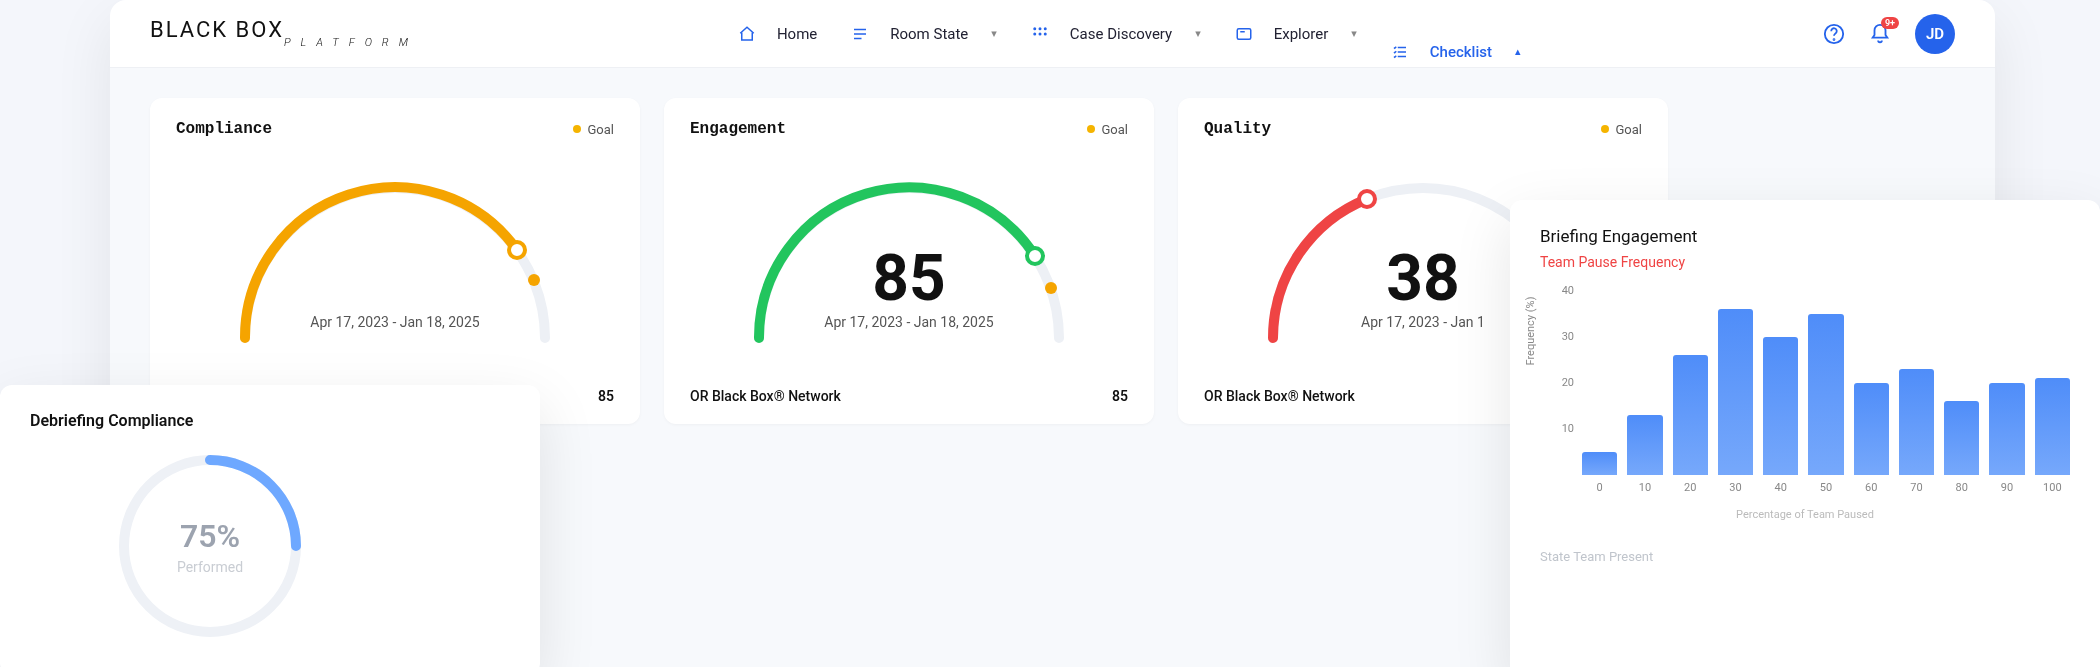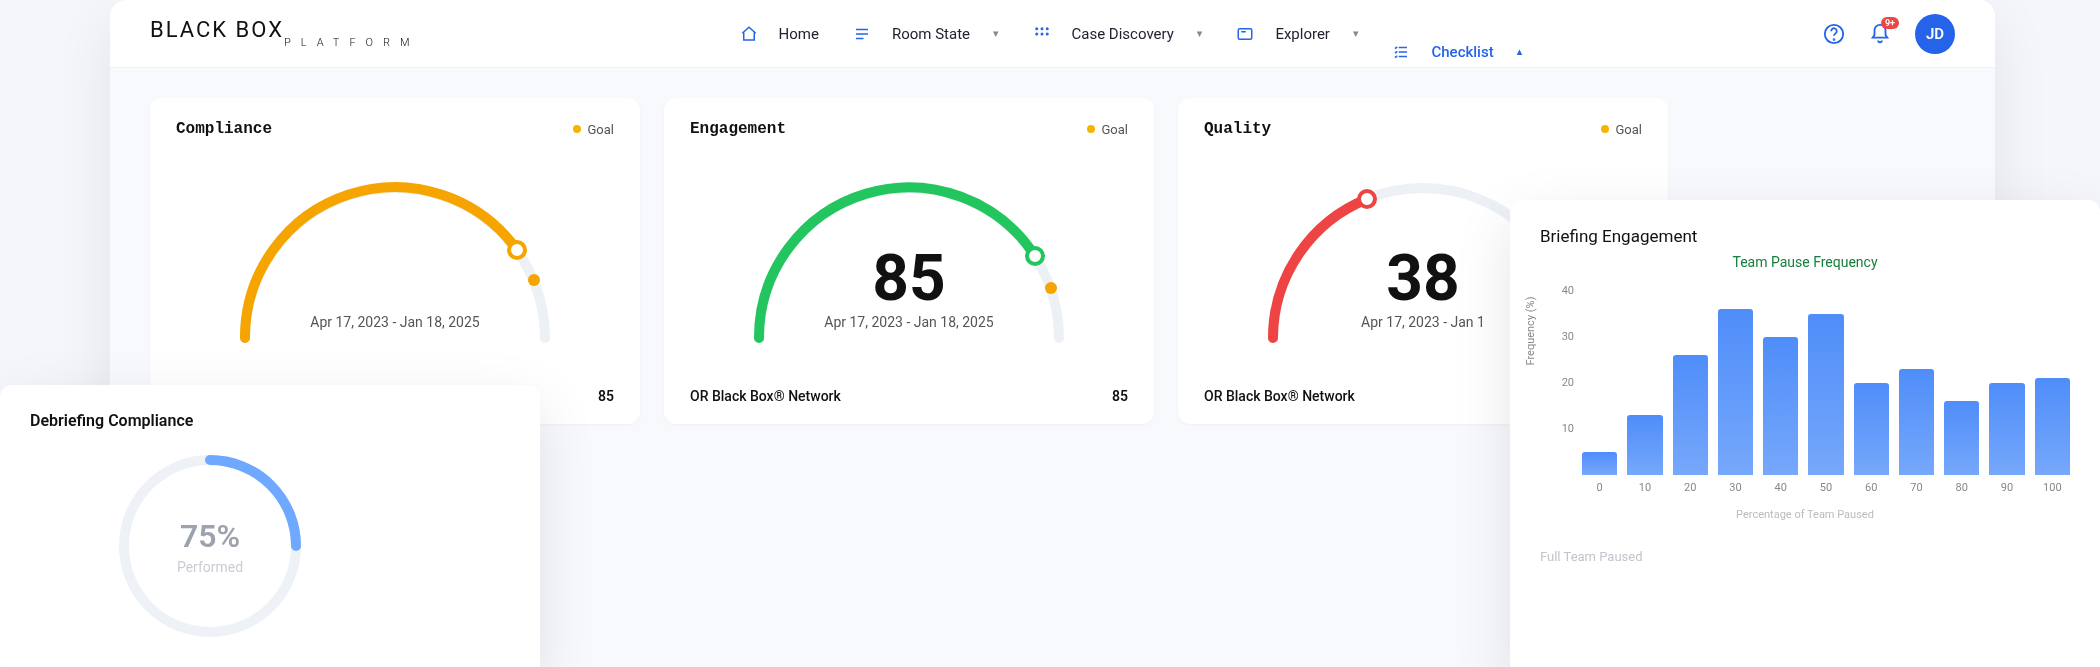--- a/index.html
+++ b/index.html
@@ -3,21 +3,21 @@
 <meta charset="utf-8">
 <style>
 * { margin:0; padding:0; box-sizing:border-box; font-family:-apple-system,BlinkMacSystemFont,"Segoe UI",Roboto,sans-serif; }
 body { background:#f4f6fb; width:2100px; height:667px; overflow:hidden; position:relative; }
 
 
 .app-window { position:absolute; left:110px; top:0; width:1885px; height:667px; background:#fff; border-radius:16px; box-shadow:0 20px 60px rgba(0,0,0,0.08); overflow:hidden; }
 .topbar { display:flex; align-items:center; height:68px; padding:0 40px; border-bottom:1px solid #eef0f4; }
 .logo { display:flex; line-height:1; }
 .logo-top { font-size:22px; letter-spacing:2px; font-weight:400; color:#111; }
-.logo-bot { font-size:11px; letter-spacing:10px; font-weight:300; color:#111; margin-top:18px; }
+.logo-bot { font-size:11px; letter-spacing:10px; font-weight:300; color:#111; margin-top:18px;font-style:italic; }
 .nav { display:flex; gap:34px; margin-left:320px; align-items:center; }
 .nav-item { display:flex; align-items:center; gap:21px; font-size:15px; color:#223; cursor:pointer; }
 .nav-item.active { color:#2563eb; font-weight:500;margin-top:36px; }
 .nav-icon { width:18px; height:18px; display:inline-flex; align-items:center; justify-content:center; }
 .chev { font-size:11px; color:#888; margin-left:2px; }
 .nav-item.active .chev { color:#2563eb; }
 .topbar-right { margin-left:auto; display:flex; align-items:center; gap:24px; }
 .icon-btn { width:22px; height:22px; display:flex; align-items:center; justify-content:center; color:#2563eb; cursor:pointer; position:relative; }
 .badge { position:absolute; top:-6px; right:-8px; background:#ef4444; color:#fff; font-size:9px; font-weight:600; border-radius:8px; padding:1px 4px; }
 .avatar { width:40px; height:40px; border-radius:50%; background:#2563eb; color:#fff; font-weight:600; display:flex; align-items:center; justify-content:center; font-size:15px; cursor:pointer; }
@@ -40,21 +40,21 @@
 
 .overlay-left { position:absolute; left:0; top:385px; width:540px; background:#fff; border-radius:12px; box-shadow:0 20px 60px rgba(0,0,0,0.10); padding:26px 30px; height:290px; }
 .overlay-left h3 { font-size:16px; font-weight:600; color:#111; margin-bottom:16px; }
 .donut-wrap { position:relative; width:200px; height:200px; margin-left:80px; }
 .donut-center { position:absolute; inset:0; display:flex; flex-direction:column; align-items:center; justify-content:center; }
 .donut-pct { font-size:32px; font-weight:600; color:#9ca3af; }
 .donut-lbl { font-size:14px; color:#c9cdd3; margin-top:4px; }
 
 .overlay-right { position:absolute; right:0; top:200px; width:590px; background:#fff; border-radius:12px; box-shadow:0 20px 60px rgba(0,0,0,0.10); padding:26px 30px; height:480px; }
 .overlay-right h3 { font-size:17px; font-weight:400; color:#111; margin-bottom:8px; }
-.overlay-right .sub { font-size:14px; color:#15803d; margin-bottom:14px;text-align:center; }
+.overlay-right .sub { font-size:14px; color:#ef4444; margin-bottom:14px; }
 .bar-chart { display:flex; align-items:flex-end; gap:10px; height:210px; padding-left:42px; position:relative; }
 .y-axis { position:absolute; left:0; top:0; bottom:26px; width:38px; display:flex; flex-direction:column; justify-content:space-between; align-items:flex-end; }
 .y-tick { font-size:11px; color:#888; padding-right:4px; }
 .y-label { position:absolute; left:-10px; top:50%; transform:rotate(-90deg) translateX(30px); transform-origin:left center; font-size:11px; color:#888; }
 .bars { display:flex; align-items:flex-end; gap:10px; height:184px; width:100%; }
 .bar-col { flex:1; display:flex; flex-direction:column; align-items:center; gap:6px; }
 .bar-rect { width:100%; background:linear-gradient(180deg,#4f8df9 0%,#76a8fb 100%); border-radius:3px 3px 0 0; }
 .bar-lab { font-size:11px; color:#888; }
 .x-label { text-align:center; font-size:11px; color:#bbb; margin-top:14px; }
 .full-team { font-size:13px; color:#c0c5cc; margin-top:28px; }
@@ -291,14 +291,14 @@
           <div class="bar-rect" style="height: 92px;"></div>
           <div class="bar-lab">90</div>
         </div>
         <div class="bar-col">
           <div class="bar-rect" style="height: 96.6px;"></div>
           <div class="bar-lab">100</div>
         </div>
       </div>
   </div>
   <div class="x-label">Percentage of Team Paused</div>
-  <div class="full-team">Full Team Paused</div>
+  <div class="full-team">State Team Present</div>
 </div>
 
 </body></html>

